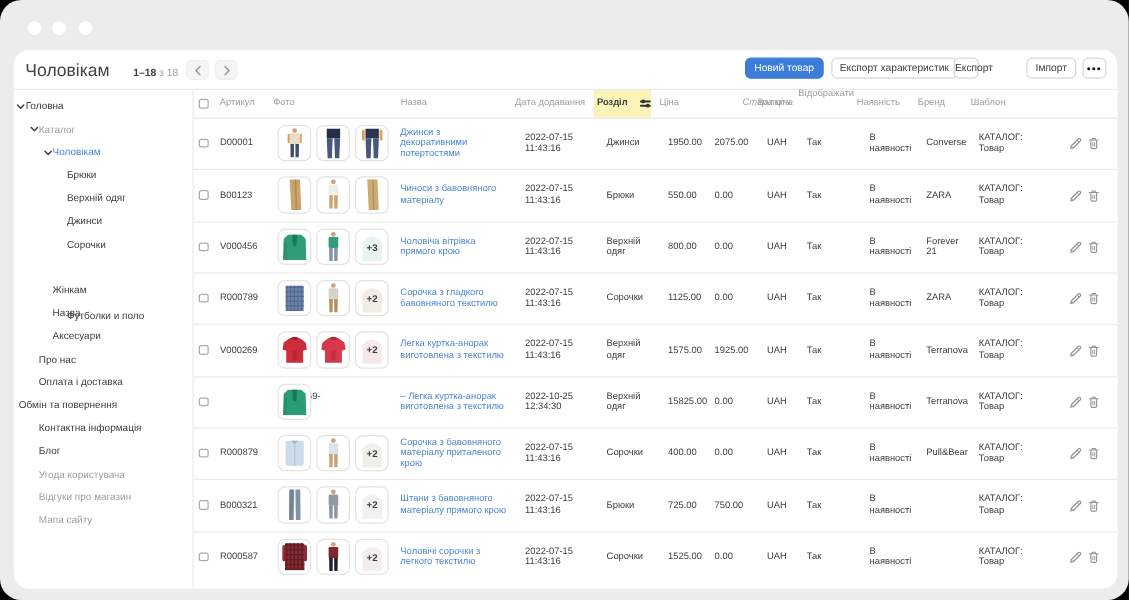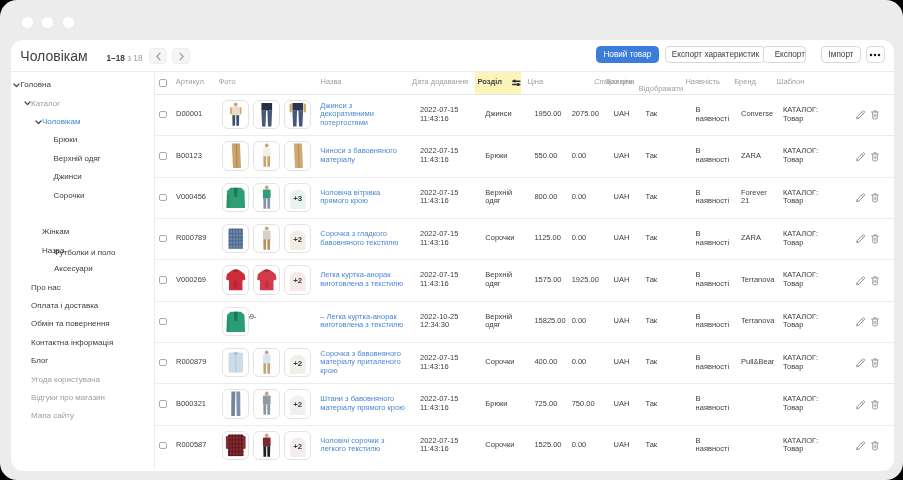--- a/index.html
+++ b/index.html
@@ -32,21 +32,21 @@
           <path d="M5 1.2 L1.8 4.5 L5 7.8" stroke="#9a9ea3" stroke-width="1.2" fill="none" stroke-linecap="round" stroke-linejoin="round"></path>
         </svg>
       </div>
 <div class="nav" style="left:161.3px;">
         <svg width="7" height="9" viewBox="0 0 7 9">
           <path d="M2 1.2 L5.2 4.5 L2 7.8" stroke="#9a9ea3" stroke-width="1.2" fill="none" stroke-linecap="round" stroke-linejoin="round"></path>
         </svg>
       </div>
 <div class="btn" style="left:585.0px;width:62.7px;background:#3b7dd8;border-color:#3b7dd8;color:#fff;">Новий товар</div>
 <div class="btn" style="left:653.6px;width:101.7px;">Експорт характеристик</div>
-<div class="btn" style="left:752px;width:43.0px;text-align:right;">Експорт</div>
+<div class="btn" style="left:752px;width:20px;">Експорт</div>
 <div class="btn" style="left:810.0px;width:40.0px;">Імпорт</div>
 <div class="btn" style="left:855.2px;width:18.4px;">
         <svg width="12" height="4" viewBox="0 0 12 4" style="display:block;margin:6.2px auto 0;">
           <circle cx="2" cy="2" r="1.25" fill="#1a1a1a"></circle>
           <circle cx="6" cy="2" r="1.25" fill="#1a1a1a"></circle>
           <circle cx="10" cy="2" r="1.25" fill="#1a1a1a"></circle>
         </svg>
       </div>
 <div class="abs" style="left:0;top:30.8px;width:882.5px;height:1px;background:#ebebeb;"></div>
 <div class="abs" style="left:142.5px;top:30.8px;width:1px;height:399.7px;background:#ebebeb;"></div>
@@ -68,38 +68,38 @@
         </svg>
       </div>
 <div class="sb" style="left:31px;top:77.0px;color:#4285d8;">Чоловікам</div>
 <div class="sb" style="left:42.5px;top:95.4px;color:#3c4043;">Брюки</div>
 <div class="sb" style="left:42.5px;top:113.8px;color:#3c4043;">Верхній одяг</div>
 <div class="sb" style="left:42.5px;top:132.2px;color:#3c4043;">Джинси</div>
 <div class="sb" style="left:42.5px;top:150.6px;color:#3c4043;">Сорочки</div>
 <div class="sb" style="left:42.5px;top:169.0px;color:#3c4043;margin-top:39px;">Футболки и поло</div>
 <div class="sb" style="left:31px;top:187.4px;color:#3c4043;">Жінкам</div>
 <div class="sb" style="left:31px;top:205.8px;color:#3c4043;">Назва</div>
-<div class="sb" style="left:31px;top:224.2px;color:#3c4043;margin-left:12px;">Аксесуари</div>
+<div class="sb" style="left:31px;top:224.2px;color:#3c4043;">Аксесуари</div>
 <div class="sb" style="left:20px;top:242.6px;color:#3c4043;">Про нас</div>
 <div class="sb" style="left:20px;top:261.0px;color:#3c4043;">Оплата і доставка</div>
-<div class="sb" style="left:20px;top:279.4px;color:#3c4043;">Обмін та повернення</div>
+<div class="sb" style="left:4px;top:279.4px;color:#3c4043;">Обмін та повернення</div>
 <div class="sb" style="left:20px;top:297.8px;color:#3c4043;">Контактна інформація</div>
 <div class="sb" style="left:20px;top:316.2px;color:#3c4043;">Блог</div>
 <div class="sb" style="left:20px;top:334.6px;color:#9a9ea3;">Угода користувача</div>
 <div class="sb" style="left:20px;top:353.0px;color:#9a9ea3;">Відгуки про магазин</div>
 <div class="sb" style="left:20px;top:371.4px;color:#9a9ea3;">Мапа сайту</div>
 <div class="cb" style="left:148px;top:39.4px;"></div>
 <div class="hdr" style="left:164.8px;top:36.6px;">Артикул</div>
 <div class="hdr" style="left:207.5px;top:36.6px;">Фото</div>
 <div class="hdr" style="left:309.5px;top:36.6px;">Назва</div>
 <div class="hdr" style="left:401.1px;top:36.6px;">Дата додавання</div>
 <div class="hdr" style="left:516.6px;top:36.6px;">Ціна</div>
 <div class="hdr" style="left:583px;top:36.6px;font-style:italic;">Стара ціна</div>
 <div class="hdr" style="left:595.0px;top:36.6px;">Валюта</div>
-<div class="hdr" style="left:627.7px;top:44px;">Відображати</div>
+<div class="hdr" style="left:627.7px;top:30px;">Відображати</div>
 <div class="hdr" style="left:674.4px;top:36.6px;">Наявність</div>
 <div class="hdr" style="left:723.2px;top:36.6px;">Бренд</div>
 <div class="hdr" style="left:765.6px;top:36.6px;">Шаблон</div>
 <div class="abs" style="left:463.5px;top:31.8px;width:46.5px;height:21.9px;background:#fbf3b8;"></div>
 <div class="hdr" style="left:466.5px;top:36.6px;color:#3c4043;font-weight:bold;">Розділ</div>
 <svg class="abs" style="left:500.5px;top:38.5px;" width="9" height="8" viewBox="0 0 9 8">
 <rect x="0" y="1.4" width="8.6" height="1.5" rx="0.7" fill="#2e3136"></rect>
 <rect x="0" y="4.8" width="8.6" height="1.5" rx="0.7" fill="#2e3136"></rect>
 <circle cx="2.6" cy="2.1" r="1.5" fill="#2e3136"></circle>
 <circle cx="6.2" cy="5.5" r="1.5" fill="#2e3136"></circle>

